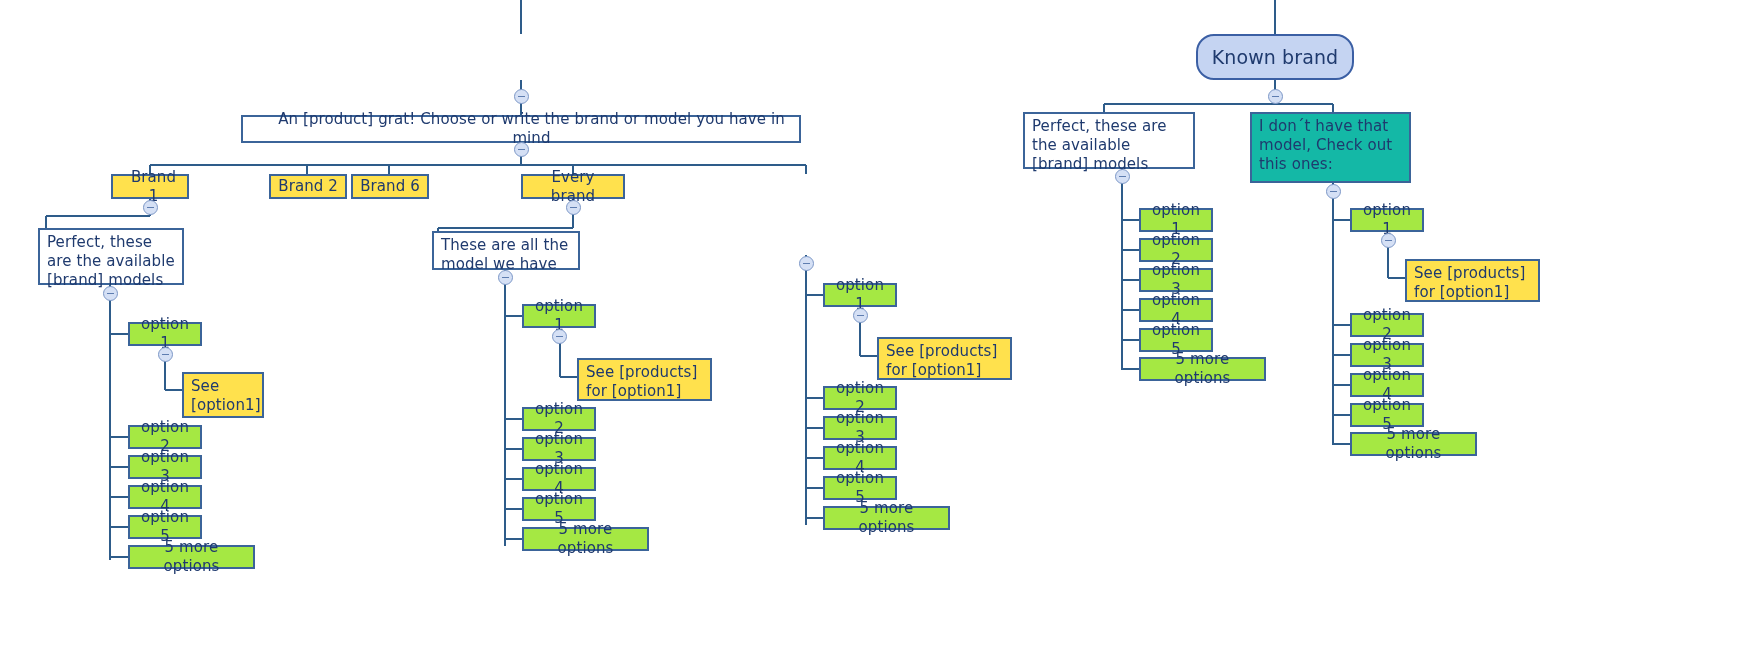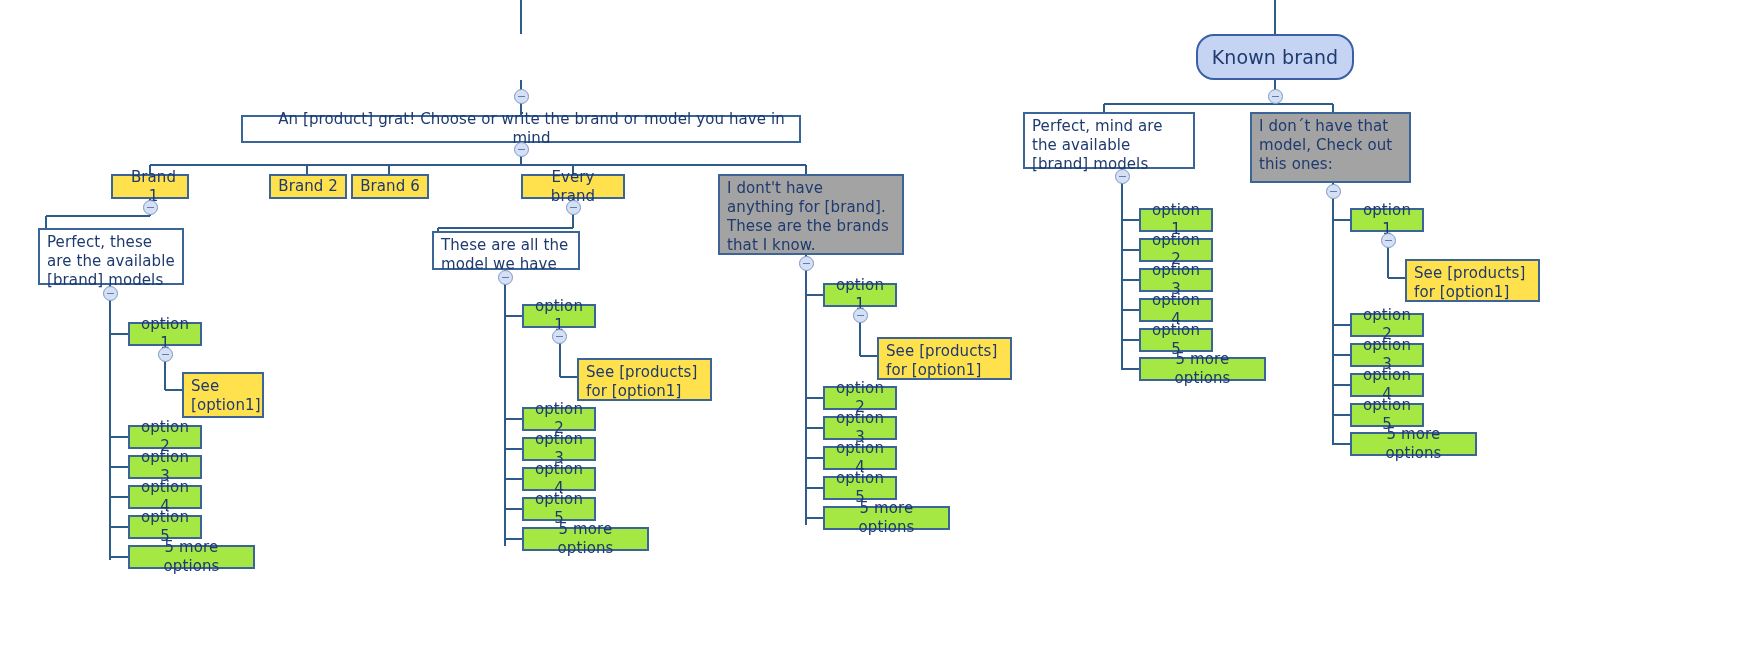--- a/index.html
+++ b/index.html
@@ -50,21 +50,21 @@
   }
   .n-yellow {
     background: #ffe14d;
     border-color: #3b6499;
   }
   .n-green {
     background: #a5e843;
     border-color: #3b6499;
   }
   .n-red {
-    background: #a3a3a3;
+    background: #14b8a6;
     border-color: #3b6499;
   }
   .toggle {
     position: absolute;
     width: 15px;
     height: 15px;
     border-radius: 50%;
     background: #d5e0f5;
     border: 1px solid #7d98c7;
     box-sizing: border-box;
@@ -187,26 +187,20 @@
 
   <div class="node n-yellow center" style="left:351px; top:174px; width:78px; height:25px;">
     <span>Brand 6</span>
   </div>
 
   <div class="node n-yellow center" style="left:521px; top:174px; width:104px; height:25px;">
     <span>Every brand</span>
   </div>
   <div class="toggle" style="left:566px; top:200px;"></div>
 
-  <div class="node n-red" style="left:718px; top:174px; width:186px; height:81px; align-items:flex-start;">
-    <span>I dont't have
-anything for [brand].
-These are the brands
-that I know.</span>
-  </div>
   <div class="toggle" style="left:799px; top:256px;"></div>
 
   <div class="node n-white" style="left:38px; top:228px; width:146px; height:57px; align-items:flex-start;">
     <span>Perfect, these
 are the available
 [brand] models</span>
   </div>
   <div class="toggle" style="left:103px; top:286px;"></div>
 
   <div class="node n-green center" style="left:128px; top:322px; width:74px; height:24px;">
@@ -292,21 +286,21 @@
   <div class="node n-green center" style="left:823px; top:506px; width:127px; height:24px;">
     <span>5 more options</span>
   </div>
 
   <div class="node n-blue center" style="left:1196px; top:34px; width:158px; height:46px;border-radius:18px;">
     <span>Known brand</span>
   </div>
   <div class="toggle" style="left:1268px; top:89px;"></div>
 
   <div class="node n-white" style="left:1023px; top:112px; width:172px; height:57px; align-items:flex-start;">
-    <span>Perfect, mind are
+    <span>Perfect, these are
 the available
 [brand] models</span>
   </div>
   <div class="toggle" style="left:1115px; top:169px;"></div>
 
   <div class="node n-red" style="left:1250px; top:112px; width:161px; height:71px; align-items:flex-start;">
     <span>I don´t have that
 model, Check out
 this ones:</span>
   </div>

